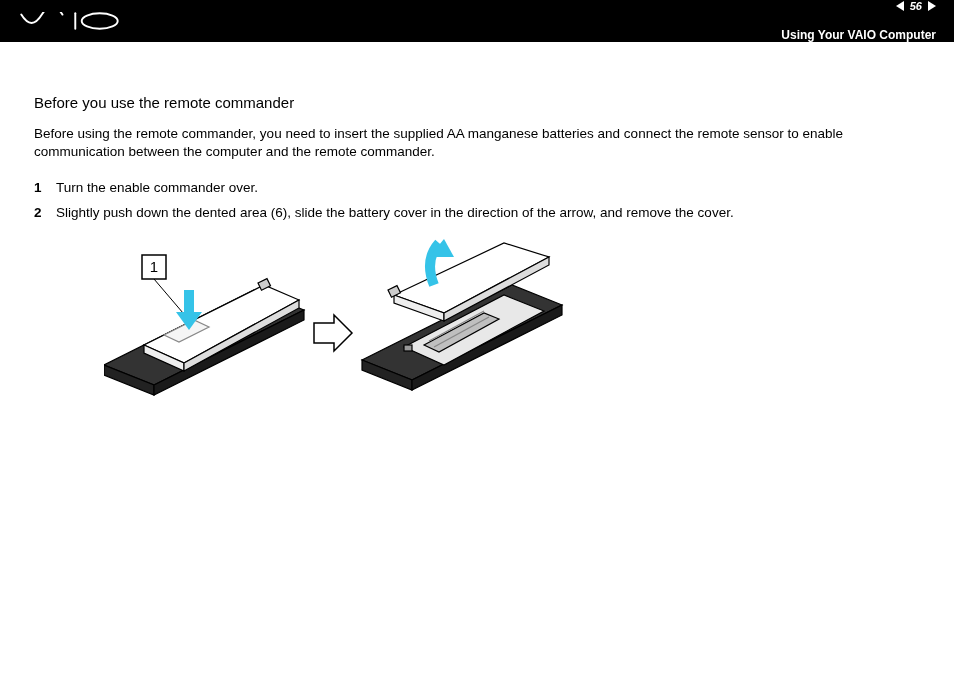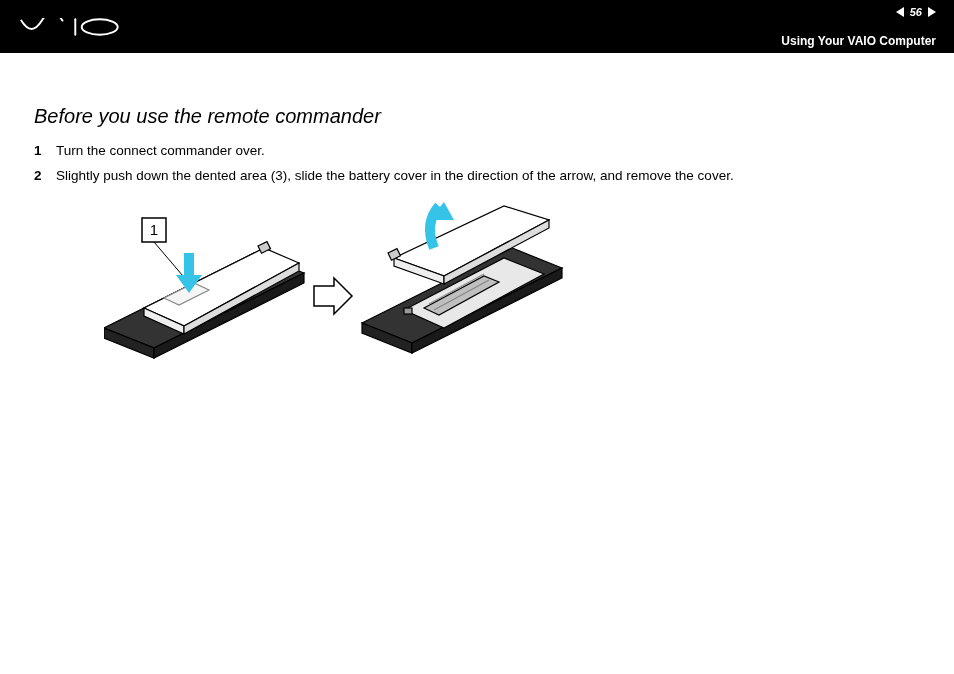--- a/index.html
+++ b/index.html
@@ -1,19 +1,19 @@
 <!DOCTYPE html>
 <html><head>
 <meta charset="utf-8">
 <style>
   * { box-sizing: border-box; margin: 0; padding: 0; }
   html, body { width: 954px; height: 674px; font-family: Arial, Helvetica, sans-serif; background: #fff; color: #000; }
   .header-bar {
     width: 100%;
-    height: 53px;
+    height: 42px;
     background: #000;
     display: flex;
     align-items: center;
     justify-content: space-between;
     padding: 0 18px 0 20px;
   }
   .logo {
     color: #fff;
     display: flex;
     align-items: center;
@@ -49,25 +49,24 @@
   }
   .section-label {
     font-size: 12px;
     font-weight: bold;
     margin-top: 16px;
   }
   .content {
     padding: 52px 34px 0 34px;
   }
   h1.title {
-    font-size: 20px;
+    font-size: 15px;
     font-weight: 400;
     color: #000;
     margin-bottom: 14px;
-    font-style: italic;
   }
   p.intro {
     font-size: 13.5px;
     line-height: 1.35;
     margin-bottom: 18px;
   }
   h2.subtitle {
     font-size: 17px;
     font-weight: 400;
     color: #8a8a8a;
@@ -115,26 +114,27 @@
       <span class="tri tri-left"></span>
       <span>56</span>
       <span class="tri tri-right"></span>
     </div>
     <div class="section-label">Using Your VAIO Computer</div>
   </div>
 </div>
 
 <div class="content">
   <h1 class="title">Before you use the remote commander</h1>
+  <p class="intro">Before using the remote commander, you need to insert the supplied AA manganese batteries and connect the remote sensor to enable communication between the computer and the remote commander.</p>
   <ol class="steps">
     <li>
-        <span>Turn the connect commander over.</span>
+        <span>Turn the enable commander over.</span>
       </li>
     <li>
-        <span>Slightly push down the dented area (3), slide the battery cover in the direction of the arrow, and remove the cover.</span>
+        <span>Slightly push down the dented area (6), slide the battery cover in the direction of the arrow, and remove the cover.</span>
       </li>
   </ol>
 
   <div class="figure">
     <svg viewBox="0 0 460 210">
 
       <rect x="38" y="20" width="24" height="24" fill="#fff" stroke="#000" stroke-width="1.5"></rect>
       <text x="50" y="37" text-anchor="middle" font-family="Arial" font-size="15" fill="#000">1</text>
       <line x1="50" y1="44" x2="85" y2="85" stroke="#000" stroke-width="1"></line>
 

